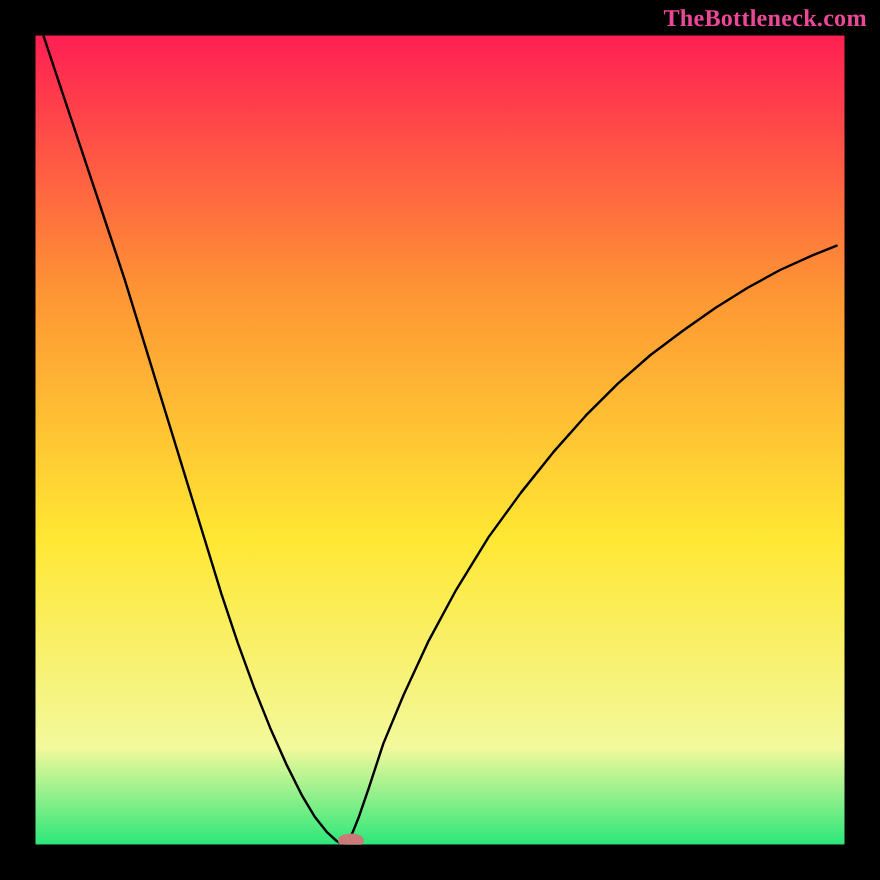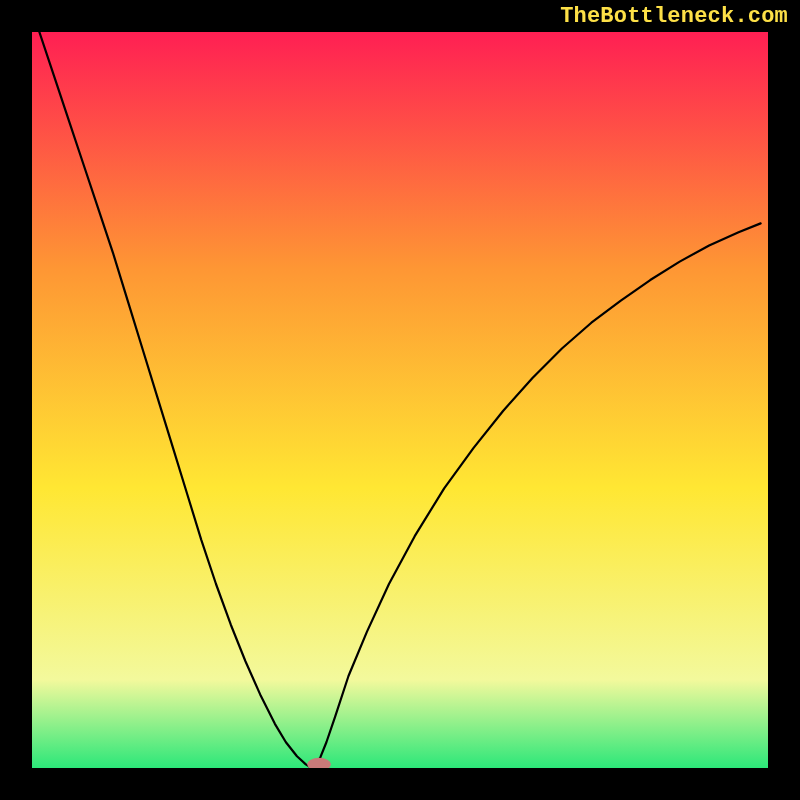--- a/index.html
+++ b/index.html
@@ -21,24 +21,24 @@
     left: 32px;
     top: 32px;
     width: 736px;
     height: 736px;
     overflow: hidden;
   }
   .watermark {
     position: absolute;
     top: 4px;
     right: 12px;
-    font-family: Liberation Mono, monospace;
+    font-family: Liberation Serif, serif;
     font-size: 22px;
     font-weight: 600;
-    color: #fde047;
+    color: #ec4899;
     letter-spacing: 0.2px;
     user-select: none;
   }
   svg { display: block; }
   .curve {
     fill: none;
     stroke: #000;
     stroke-width: 2.2;
     stroke-linecap: round;
     stroke-linejoin: round;

